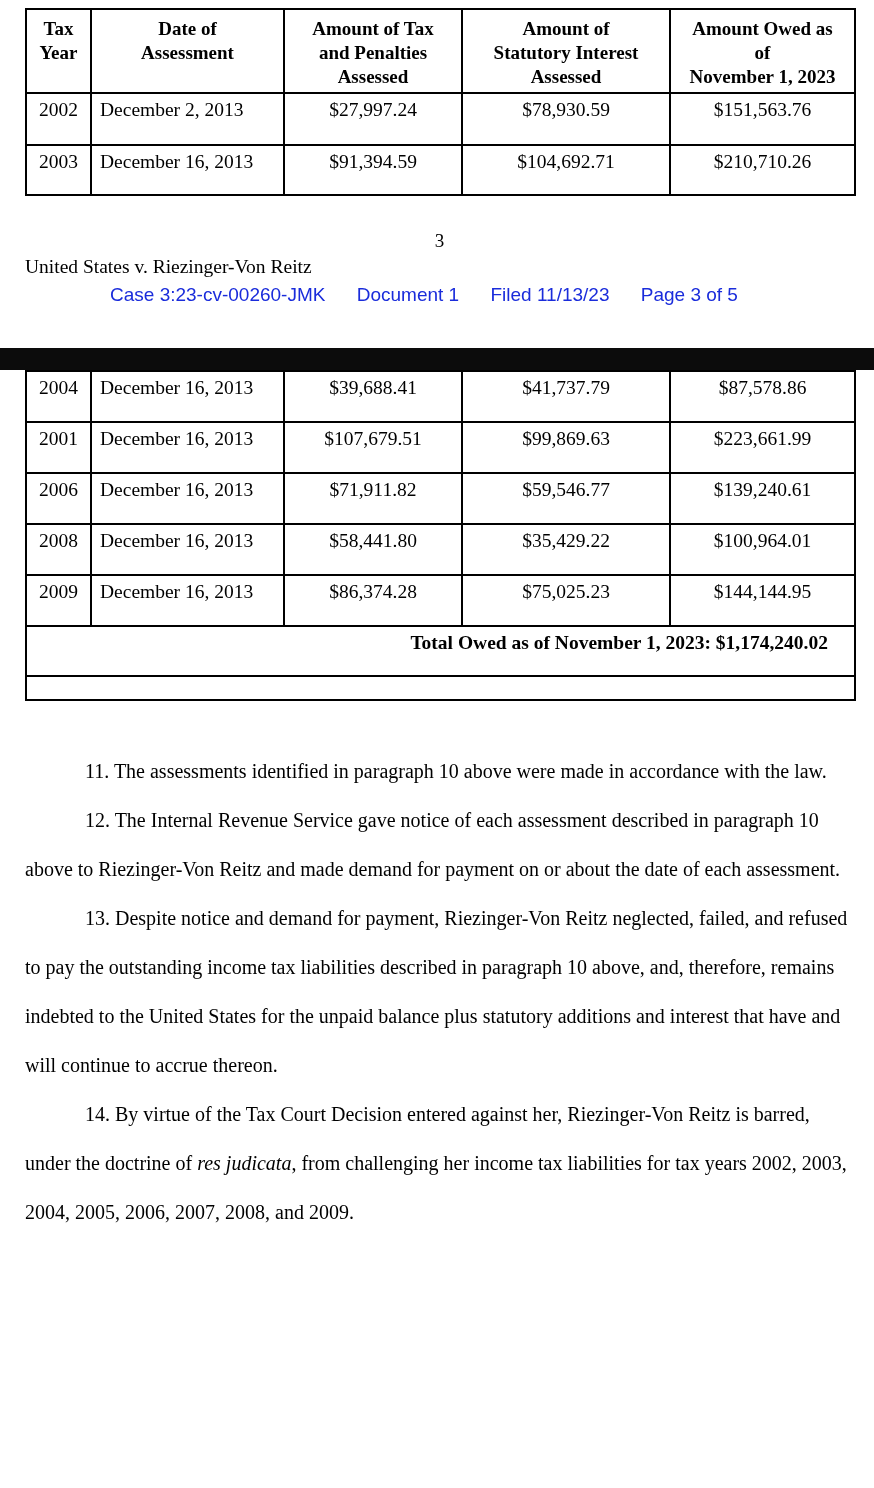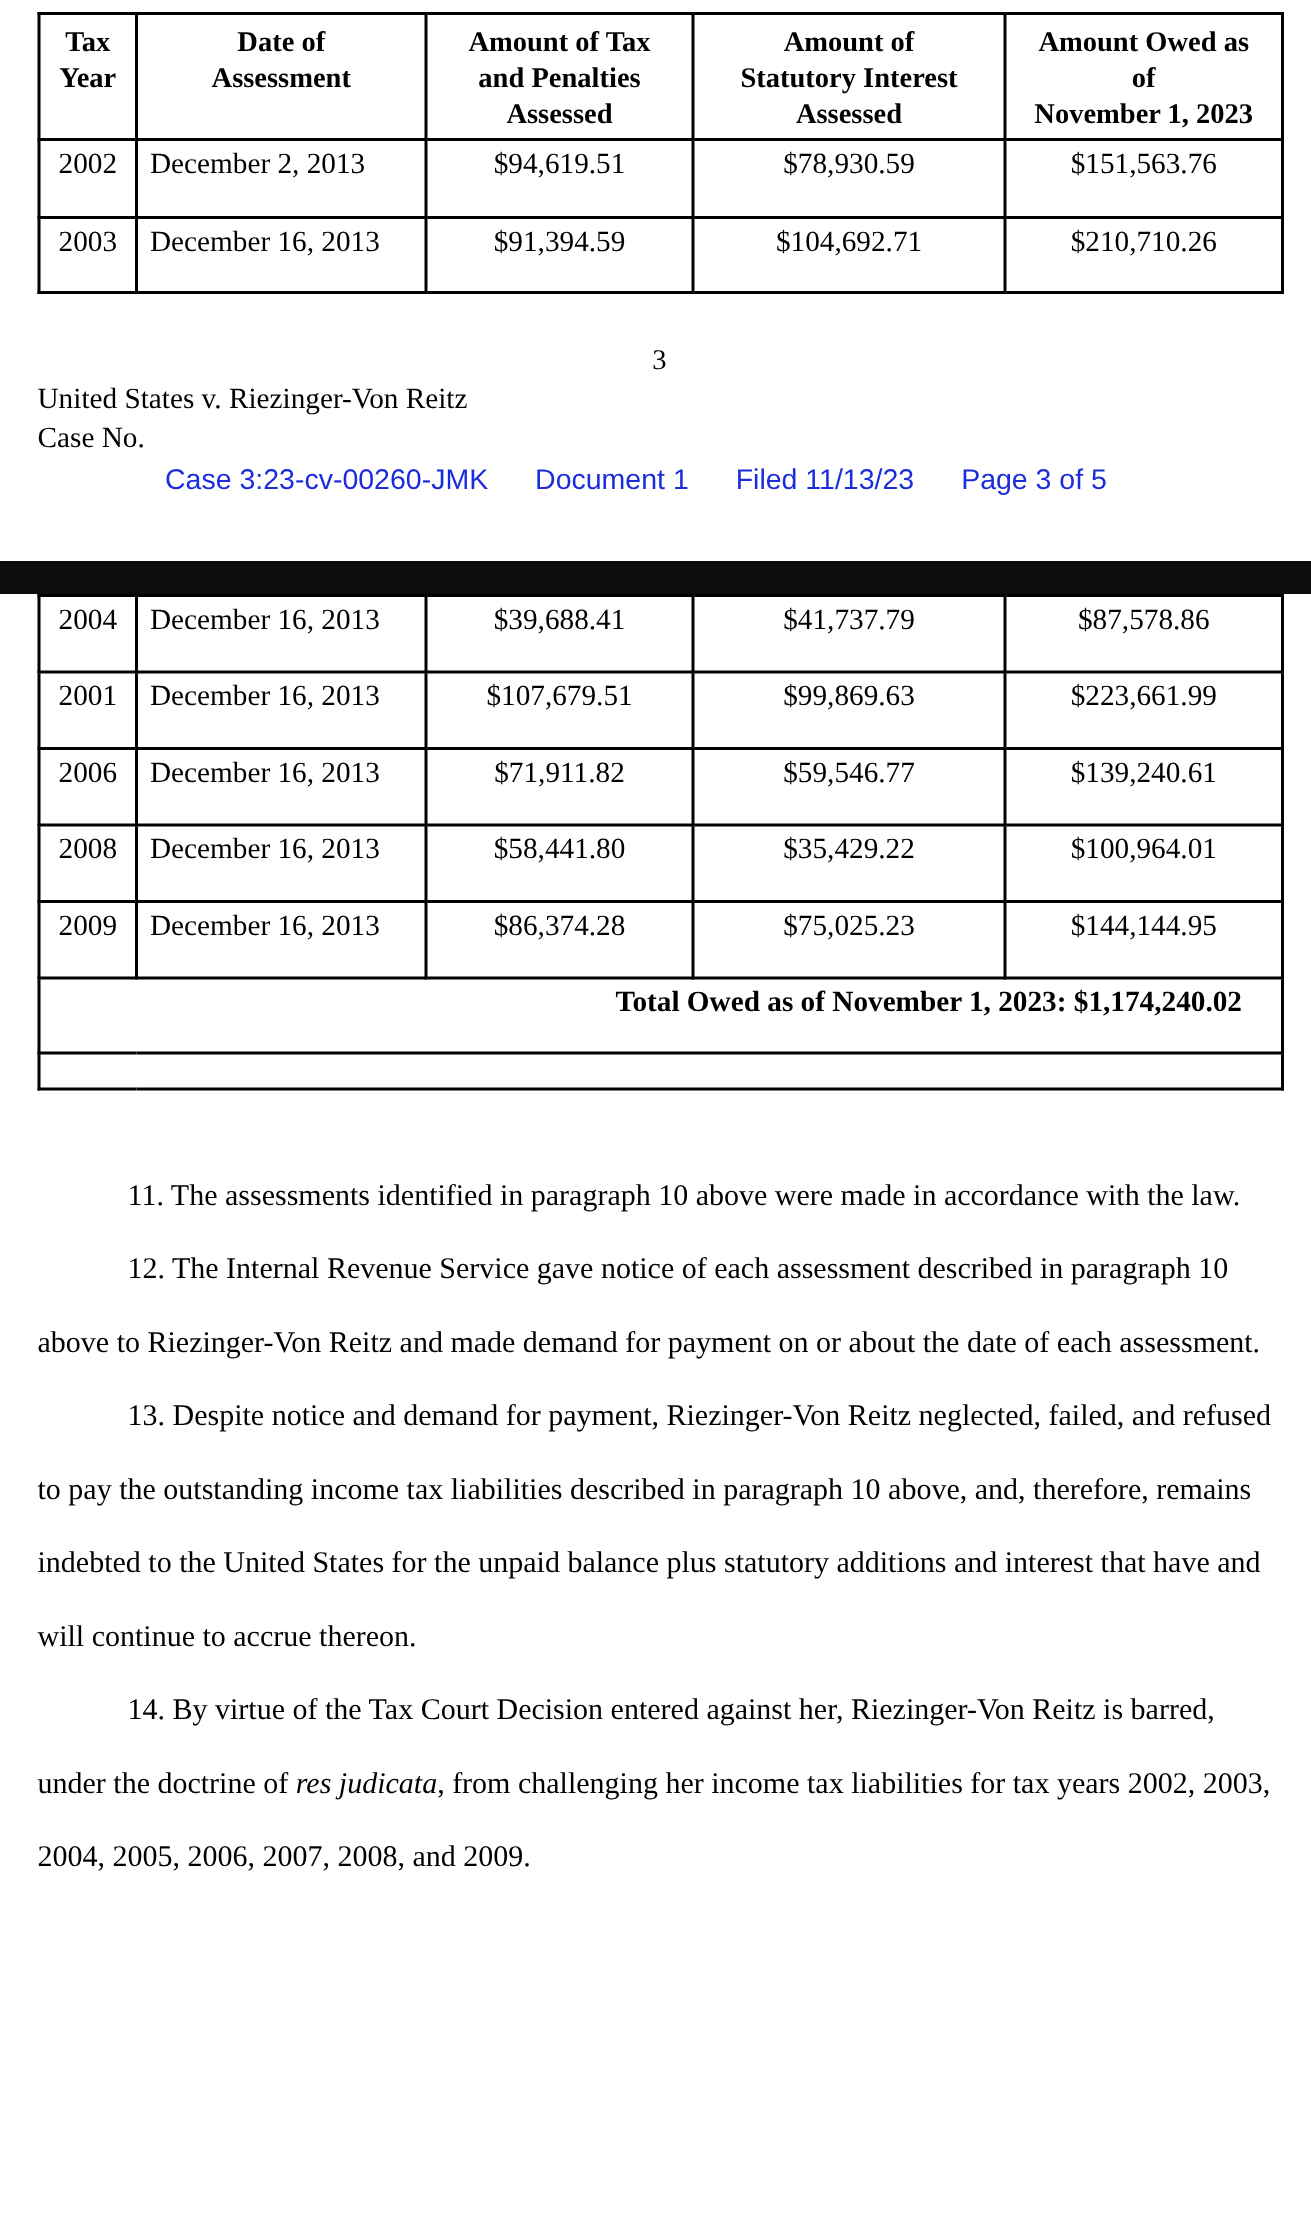--- a/index.html
+++ b/index.html
@@ -130,37 +130,36 @@
 Assessed</th>
           <th>Amount Owed as
 of
 November 1, 2023</th>
         </tr>
       </thead>
       <tbody>
         <tr class="data-row">
           <td class="center">2002</td>
           <td class="left">December 2, 2013</td>
-          <td class="center">$94,619.51</td>
+          <td class="center">$27,997.24</td>
           <td class="center">$78,930.59</td>
           <td class="center">$151,563.76</td>
         </tr>
         <tr class="data-row data-row-tall">
           <td class="center">2003</td>
           <td class="left">December 16, 2013</td>
           <td class="center">$91,394.59</td>
           <td class="center">$104,692.71</td>
           <td class="center">$210,710.26</td>
         </tr>
       </tbody>
     </table>
 
     <div class="page-number">3</div>
     <div class="caption-line">United States v. Riezinger-Von Reitz</div>
-    <div class="caption-line">Case No.</div>
 
     <div class="stamp">
       <span>Case 3:23-cv-00260-JMK</span>
       <span>Document 1</span>
       <span>Filed 11/13/23</span>
       <span>Page 3 of 5</span>
     </div>
   </section>
 
   <div class="sep-bar"></div>

